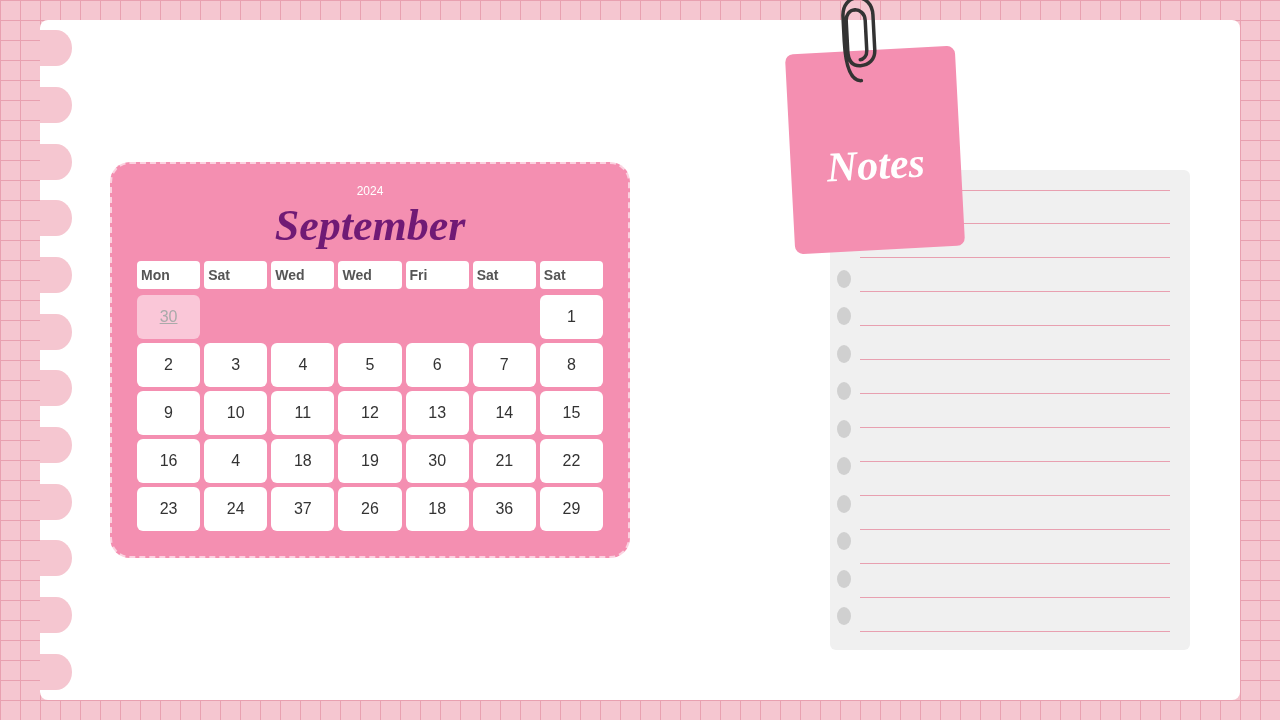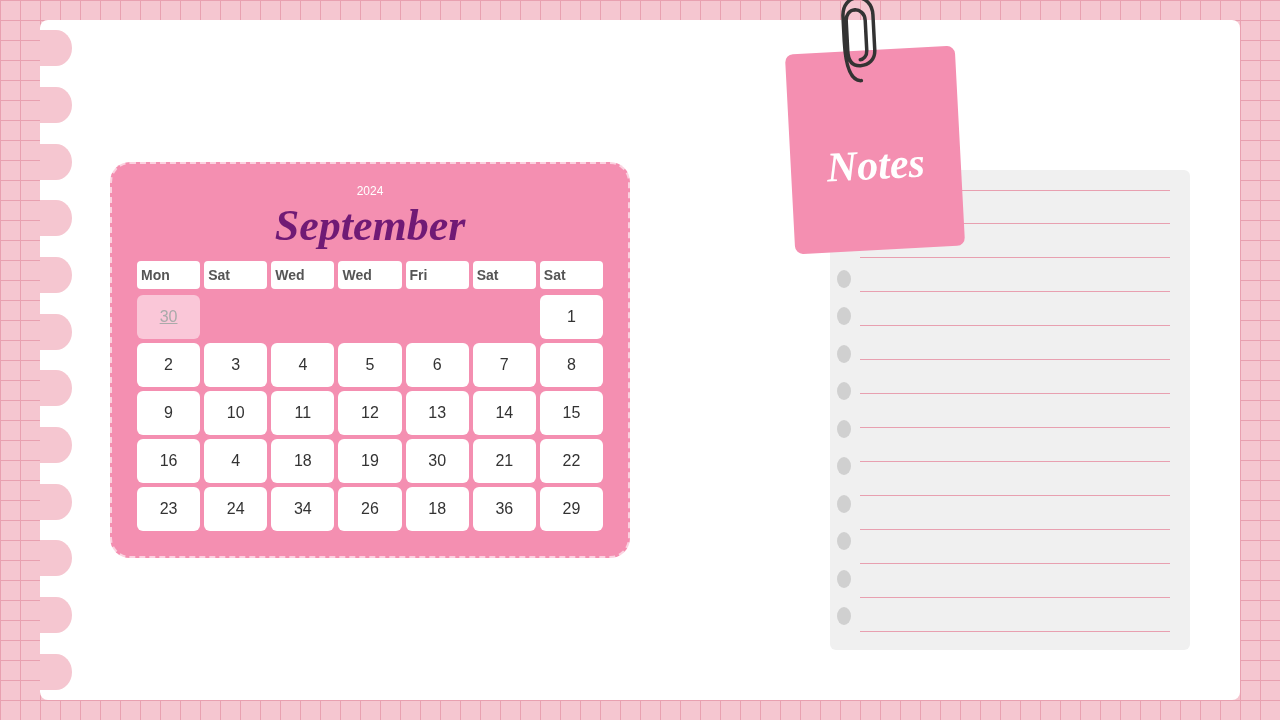--- a/index.html
+++ b/index.html
@@ -298,21 +298,21 @@
           <div class="day-cell">16</div>
           <div class="day-cell">4</div>
           <div class="day-cell">18</div>
           <div class="day-cell">19</div>
           <div class="day-cell">30</div>
           <div class="day-cell">21</div>
           <div class="day-cell">22</div>
 
           <div class="day-cell">23</div>
           <div class="day-cell">24</div>
-          <div class="day-cell">34</div>
+          <div class="day-cell">37</div>
           <div class="day-cell">26</div>
           <div class="day-cell">18</div>
           <div class="day-cell">36</div>
           <div class="day-cell">29</div>
         </div>
       </div>
     </div>
   </div>
 
   <div class="notes-section">

